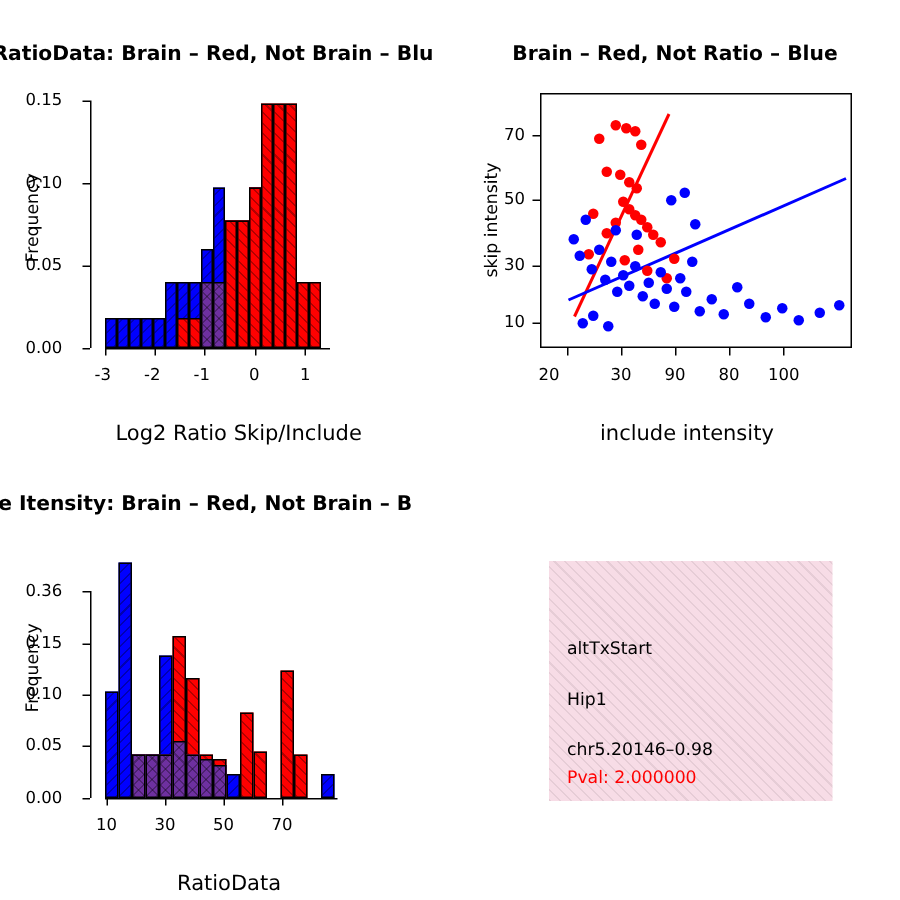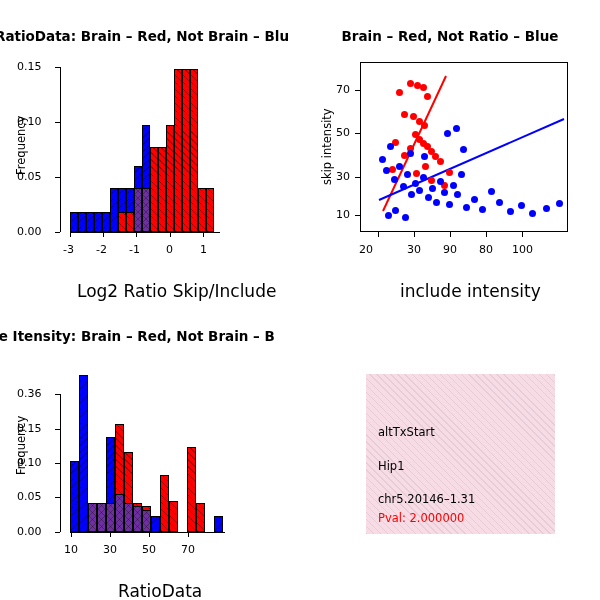--- a/index.html
+++ b/index.html
@@ -18,21 +18,21 @@
   .panel {
     position: absolute;
   }
   .panel-title {
     font-size: 13.5px;
     font-weight: bold;
     white-space: nowrap;
     text-align: center;
   }
   .axis-label {
-    font-size: 17px;
+    font-size: 14px;
     white-space: nowrap;
   }
   .tick-label {
     font-size: 11px;
     position: absolute;
     white-space: nowrap;
   }
   .ylabel-rot {
     position: absolute;
     transform-origin: 0 0;
@@ -351,15 +351,15 @@
 
   <div class="axis-label" style="position:absolute; left:118px; top:281px;">RatioData</div>
   <div class="ylabel-rot" style="left:14px; top:175px;">Frequency</div>
 </div>
 
 <div class="panel" style="left:300px; top:300px; width:300px; height:300px;">
   <div class="infobox" style="left:66px; top:74px; width:189px; height:160px;">
   </div>
   <div class="infoline" style="left:78px; top:125px;">altTxStart</div>
   <div class="infoline" style="left:78px; top:159px;">Hip1</div>
-  <div class="infoline" style="left:78px; top:192px;">chr5.20146–1.31</div>
+  <div class="infoline" style="left:78px; top:192px;">chr5.20146–0.98</div>
   <div class="infoline pval" style="left:78px; top:211px;">Pval: 2.000000</div>
 </div>
 
 </body></html>

